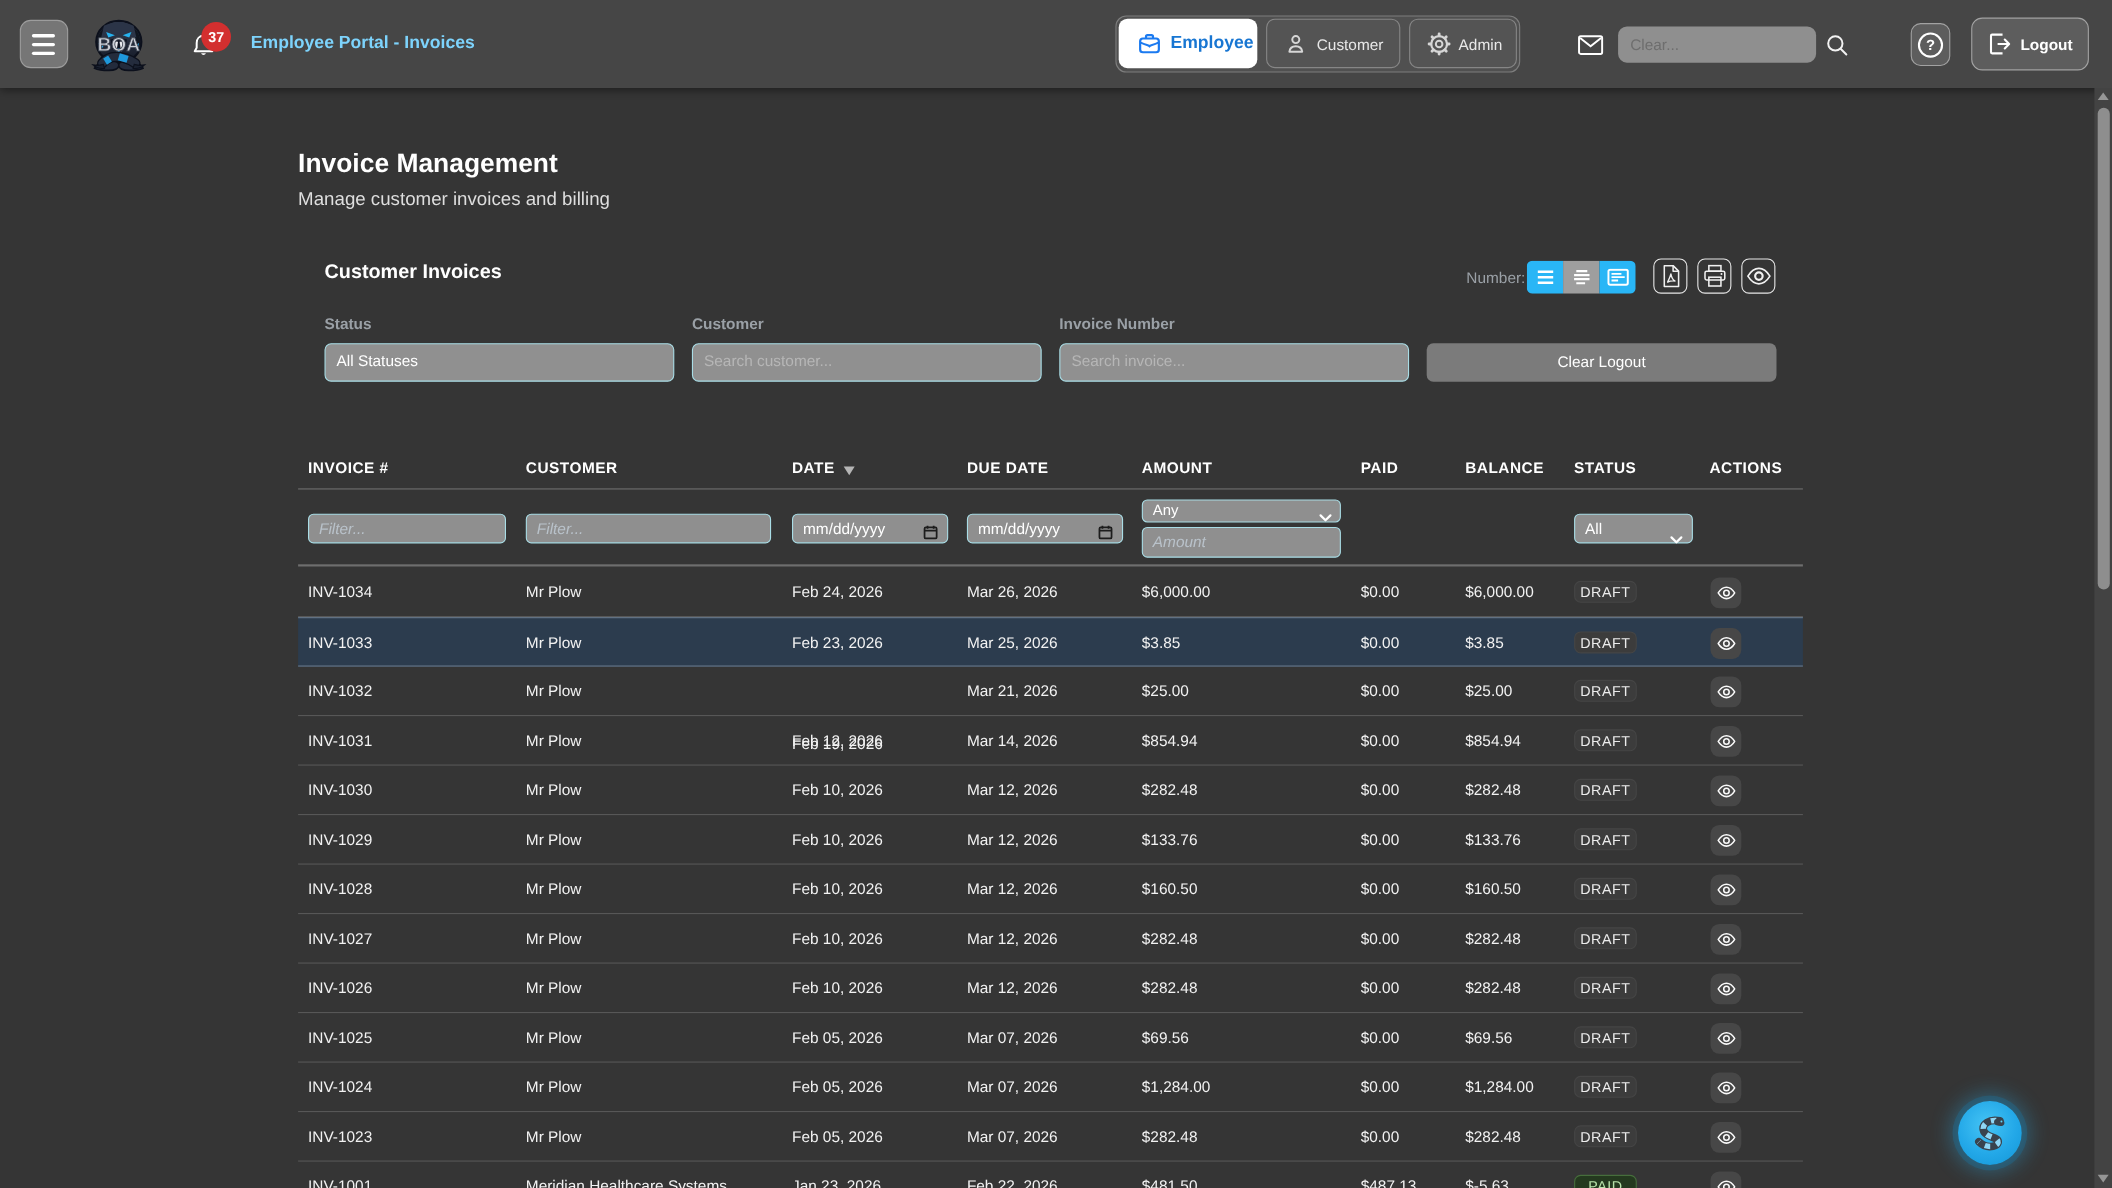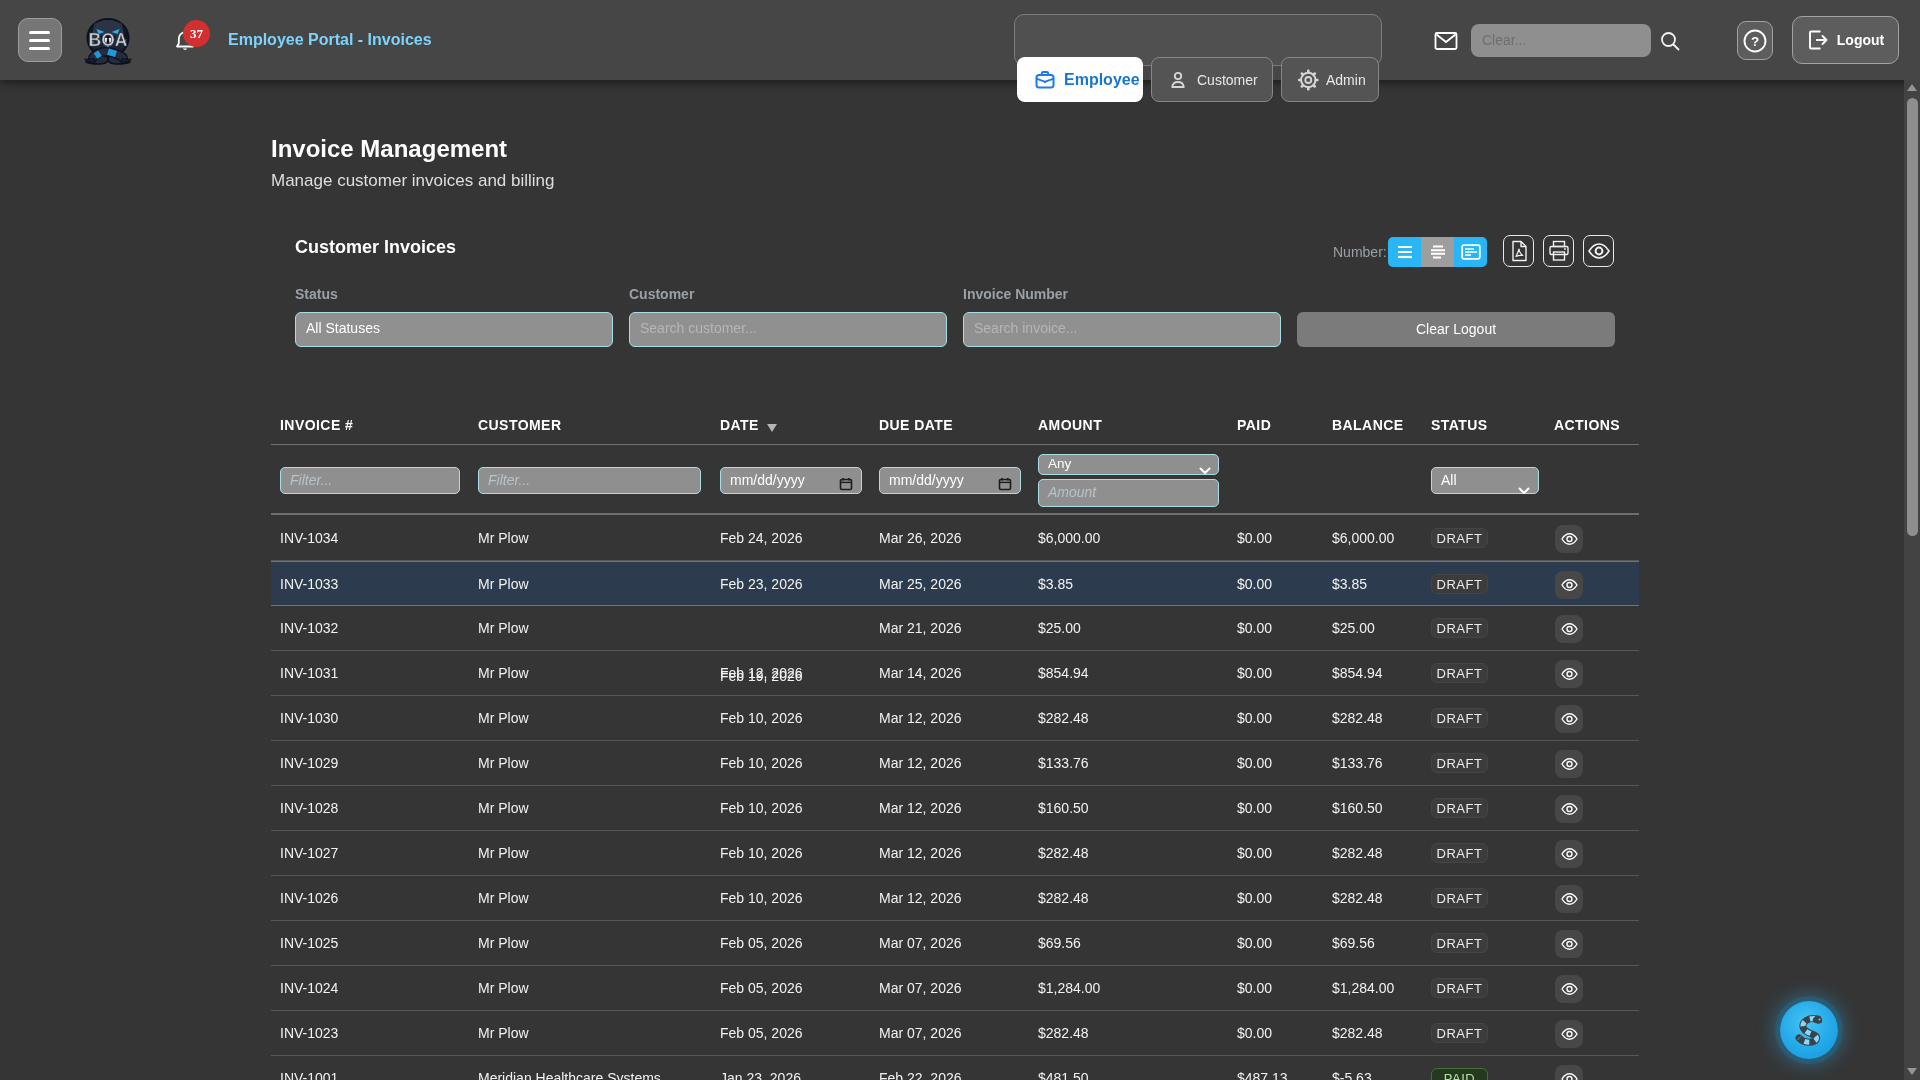--- a/index.html
+++ b/index.html
@@ -11,21 +11,21 @@
 #header { position:absolute; left:0; top:0; width:1920px; height:80px; background:#464646;
   box-shadow:0 3px 8px rgba(0,0,0,0.45); z-index:5; }
 #hamb { position:absolute; left:18px; top:18px; width:44px; height:44px; border-radius:10px;
   background:#767676; border:1.5px solid #9d9d9d; }
 #hamb .b { position:absolute; left:10px; width:21px; height:3px; background:#fff; border-radius:2px; }
 #navtitle { position:absolute; left:228px; top:0; height:84px; line-height:80px;
   font-size:16px; font-weight:bold; color:#7dd3fc; }
 #tabwrap { position:absolute; left:1014px; top:14px; width:368px; height:52px;
   background:#505050; border:1px solid #7d7d7d; border-radius:10px; }
 .tab { position:absolute; top:17px; height:45px; border-radius:8px; display:flex;
-  align-items:center; justify-content:flex-start; gap:9px; font-size:14px;margin-top:40px; }
+  align-items:center; justify-content:flex-start; gap:9px; font-size:14px; }
 #tab-emp { left:3px; width:126px; background:#ffffff; color:#1876d2; font-weight:bold; font-size:16px; padding-left:18px; }
 #tab-cust { left:137px; width:122px; background:#545454; border:1px solid #868686; color:#e8e8e8; padding-left:16px; }
 #tab-adm { left:267px; width:98px; background:#545454; border:1px solid #868686; color:#e8e8e8; padding-left:15px; gap:7px; }
 #hsearch { position:absolute; left:1471px; top:24px; width:180px; height:33px; background:#8f8f8f;
   border-radius:8px; border:none; color:#6e6e6e; font-size:14px; line-height:33px; padding-left:11px; }
 #helpbtn { position:absolute; left:1737px; top:21px; width:36px; height:39px; border-radius:9px;
   background:#5d5d5d; border:1.5px solid #a2a2a2; display:flex; align-items:center; justify-content:center; }
 #logoutbtn { position:absolute; left:1792px; top:16px; width:107px; height:48px; border-radius:10px;
   background:#5d5d5d; border:1.5px solid #a2a2a2; display:flex; align-items:center; justify-content:center;
   gap:8px; color:#fff; font-size:14px; font-weight:bold; }
@@ -102,21 +102,21 @@
 <path d="M27 38.6 L35 41" stroke="#1e98dc" stroke-width="6.5"></path>
 <path d="M14.5 43 L19 40.2" stroke="#1e98dc" stroke-width="6.5"></path>
 <path d="M3.5 46 C6 48.5 10 49.5 14 49.2 L13 45.5 C9.5 46.5 6 46.6 3.5 46 Z" fill="#1a2130" stroke="#0c101c" stroke-width="1"></path>
 <path d="M50.5 46 C48 48.5 44 49.5 40 49.2 L41 45.5 C44.5 46.5 48 46.6 50.5 46 Z" fill="#1a2130" stroke="#0c101c" stroke-width="1"></path>
 <text x="27" y="33" font-size="17.5" font-weight="bold" fill="#ccd0d8" stroke="#3a404d" stroke-width="0.7" text-anchor="middle" font-family="Liberation Sans, sans-serif">BOA</text>
 </svg></div>
     <div class="abs" style="left:172px; top:29px;"><svg width="26" height="26" viewBox="0 0 26 26" style="">
         <path d="M13 3.5 C9.2 3.5 6.8 6.3 6.8 10 L6.8 14.5 L5 17.5 L21 17.5 L19.2 14.5 L19.2 10 C19.2 6.3 16.8 3.5 13 3.5 Z" fill="none" stroke="#fff" stroke-width="1.8" stroke-linejoin="round"></path>
         <path d="M10.8 19.5 a2.4 2.4 0 0 0 4.4 0" fill="#fff"></path>
       </svg></div>
-    <div class="abs" style="left:183px; top:20px; width:27px; height:27px; border-radius:50%; background:#d32f2f; color:#fff; font-size:13px; font-weight:bold; text-align:center; line-height:27px;font-family:Liberation Serif, serif;">37</div>
+    <div class="abs" style="left:183px; top:20px; width:27px; height:27px; border-radius:50%; background:#d32f2f; color:#fff; font-size:13px; font-weight:bold; text-align:center; line-height:27px;">37</div>
     <div id="navtitle">Employee Portal - Invoices</div>
     <div id="tabwrap"></div>
     <div class="tab" id="tab-emp" style="left:1017px;">
       <svg width="20" height="19" viewBox="0 0 20 19" style="">
         <rect x="1.5" y="5" width="17" height="12.5" rx="2.5" fill="none" stroke="#1b7af0" stroke-width="2"></rect>
         <path d="M6.8 5 V3.4 A1.4 1.4 0 0 1 8.2 2 H11.8 A1.4 1.4 0 0 1 13.2 3.4 V5" fill="none" stroke="#1b7af0" stroke-width="2"></path>
         <path d="M1.5 8.6 C5 10.2 7.8 10.9 9.1 11.3 L10 12.2 L10.9 11.3 C12.2 10.9 15 10.2 18.5 8.6" fill="none" stroke="#1b7af0" stroke-width="1.8"></path>
       </svg>
       <span>Employee</span>
     </div>

